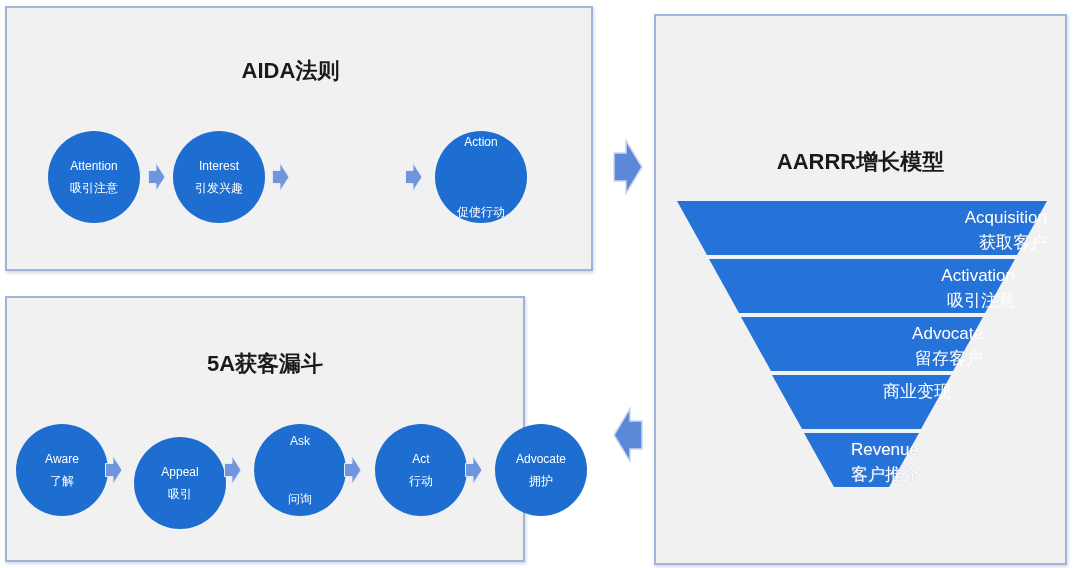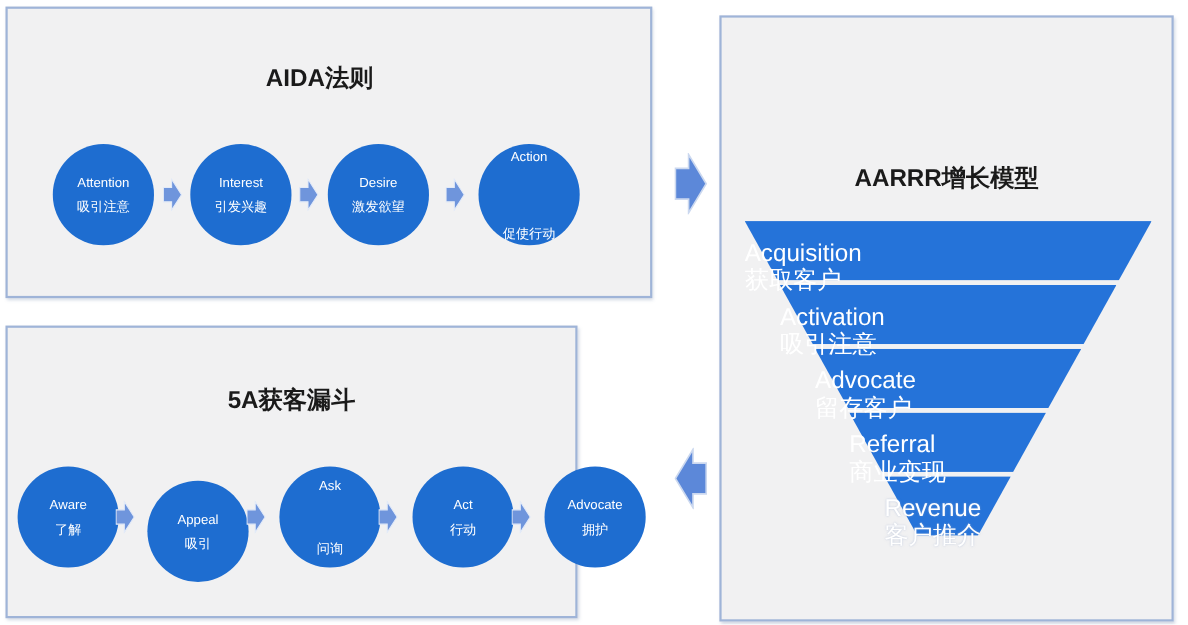--- a/index.html
+++ b/index.html
@@ -47,22 +47,22 @@
     stroke:var(--big-arrow-edge,#CBD8EF); stroke-width:1.5;
   }
 
   .funnel-level { position:absolute; height:54px; }
   .funnel-level .shape {
     position:absolute; left:0; top:0; right:0; bottom:0;
     background:var(--funnel-blue,#2573D9);
     clip-path:polygon(0 0, 100% 0, calc(100% - 30px) 100%, 30px 100%);
   }
   .funnel-label {
-    position:relative; z-index:1; text-align:left;
-    color:var(--step-text,#FFFFFF); font-size:22px; line-height:25px; padding-top:16px;
+    position:relative; z-index:1; text-align:right;
+    color:var(--step-text,#FFFFFF); font-size:17px; line-height:25px; padding-top:4px;
     white-space:nowrap;
   }
   .funnel-label.ghost { text-shadow:0 0 2px rgba(150,168,205,0.6); }
 
   #lvl-0 { left:21px;  top:185px; width:370px; }
   #lvl-1 { left:53px;  top:243px; width:306px; }
   #lvl-2 { left:85px;  top:301px; width:242px; }
   #lvl-3 { left:116px; top:359px; width:179px; }
   #lvl-4 { left:148px; top:417px; width:115px; }
 </style>
@@ -81,24 +81,20 @@
     <svg class="small-arrow" style="left:141px; top:154px;" viewBox="0 0 18 30">
       <polygon points="0.5,8.5 8,8.5 8,1 17,15 8,29 8,21.5 0.5,21.5"></polygon>
     </svg>
     <div class="circle" style="left:166px; top:123px;">
       <span>Interest</span>
       <span>引发兴趣</span>
     </div>
     <svg class="small-arrow" style="left:265px; top:154px;" viewBox="0 0 18 30">
       <polygon points="0.5,8.5 8,8.5 8,1 17,15 8,29 8,21.5 0.5,21.5"></polygon>
     </svg>
-    <div class="circle" style="left:291px; top:123px;">
-      <span>Desire</span>
-      <span>激发欲望</span>
-    </div>
     <svg class="small-arrow" style="left:398px; top:154px;" viewBox="0 0 18 30">
       <polygon points="0.5,8.5 8,8.5 8,1 17,15 8,29 8,21.5 0.5,21.5"></polygon>
     </svg>
     <div class="circle" style="left:428px; top:123px;justify-content:space-between;">
       <span>Action</span>
       <span>促使行动</span>
     </div>
   </div>
 
   <div class="box" id="box-5a">
@@ -158,21 +154,20 @@
     <div class="funnel-level" id="lvl-2">
       <div class="shape"></div>
       <div class="funnel-label">
         <div>Advocate</div>
         <div>留存客户</div>
       </div>
     </div>
     <div class="funnel-level" id="lvl-3">
       <div class="shape"></div>
       <div class="funnel-label">
-        <div>Referral</div>
         <div>商业变现</div>
       </div>
     </div>
     <div class="funnel-level" id="lvl-4">
       <div class="shape"></div>
       <div class="funnel-label ghost">
         <div>Revenue</div>
         <div>客户推介</div>
       </div>
     </div>

